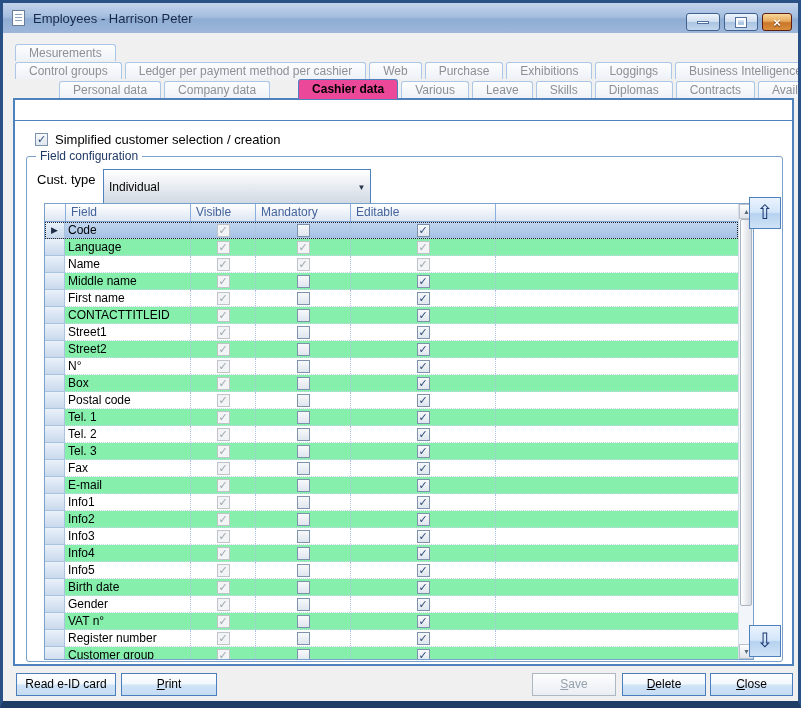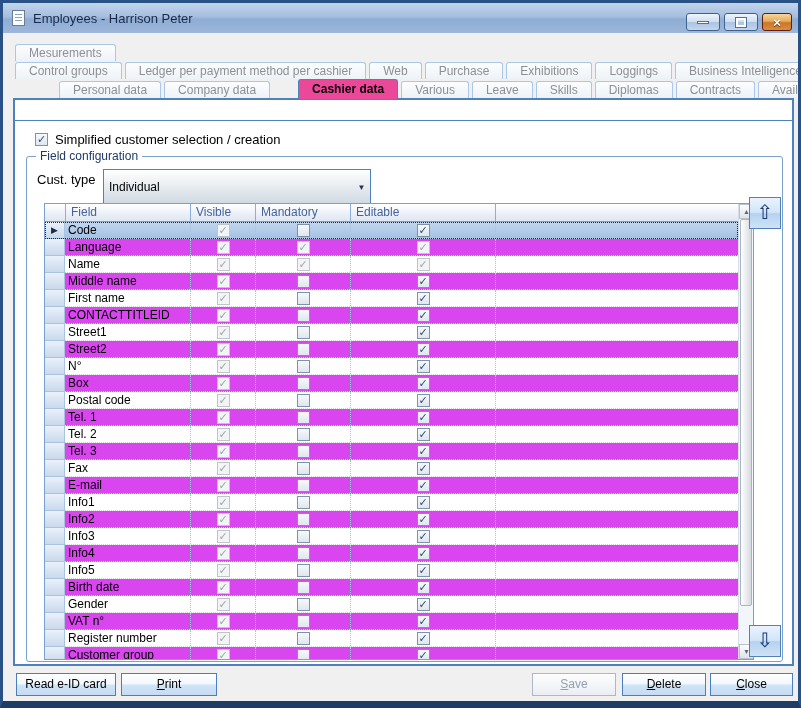--- a/index.html
+++ b/index.html
@@ -73,21 +73,21 @@
   .grid { position:absolute; left:5px; top:46px; width:710px; height:457px;
     border:1px solid #7aa0cc; background:#fff; overflow:hidden;margin-left:12px; }
   .grid-inner { position:absolute; left:0; top:0; right:15px; bottom:0; overflow:hidden; }
   .ghead { display:flex; height:18px; background:linear-gradient(#ffffff,#dde6f2);
     border-bottom:1px solid #7aa0d4; }
   .ghead .hcell { color:#44639c; font-size:12px; line-height:17px; padding-left:5px; }
   .ghead .hcell.sep { border-left:1px solid #8aaede; }
   .c-sel{width:20px;} .c-field{width:125px;} .c-vis{width:65px;}
   .c-man{width:95px;} .c-edit{width:145px;} .c-fill{flex:1;}
   .grow { display:flex; height:17px; border-bottom:1px dotted #c3d6ea; background:#fff; }
-  .grow.alt { background:#d946ef;justify-content:space-between; }
+  .grow.alt { background:#86efac;justify-content:space-between; }
   .grow.selected { background:linear-gradient(#c2d6ef,#a5c1e4); outline:1px dotted #222; outline-offset:-1px; }
   .grow .sel-cell { width:20px; background:linear-gradient(#eaf1fa,#c9d9ec);
     border-right:1px solid #aac4e0; border-bottom:1px solid #aac4e0; margin-bottom:-1px;
     color:#1c2c44; font-size:9px; line-height:16px; text-align:center; }
   .grow .fcell { width:125px; padding-left:3px; font-size:12px; line-height:16px; color:#000; white-space:nowrap; }
   .grow .ccell { display:flex; align-items:center; justify-content:center; border-left:1px dotted #aac4e0; }
   .grow .fill { flex:1; border-left:1px dotted #aac4e0; }
 
   
   .vscroll { position:absolute; right:0; top:0; width:15px; bottom:0; background:#f2f5f9; border-left:1px solid #d4dde8; }

